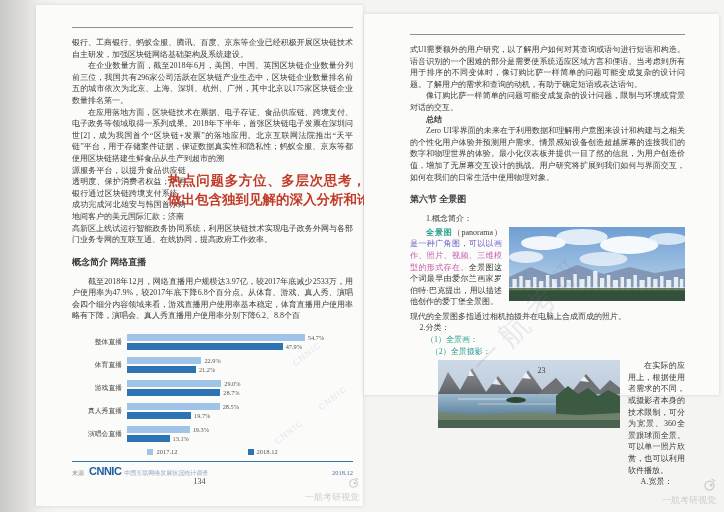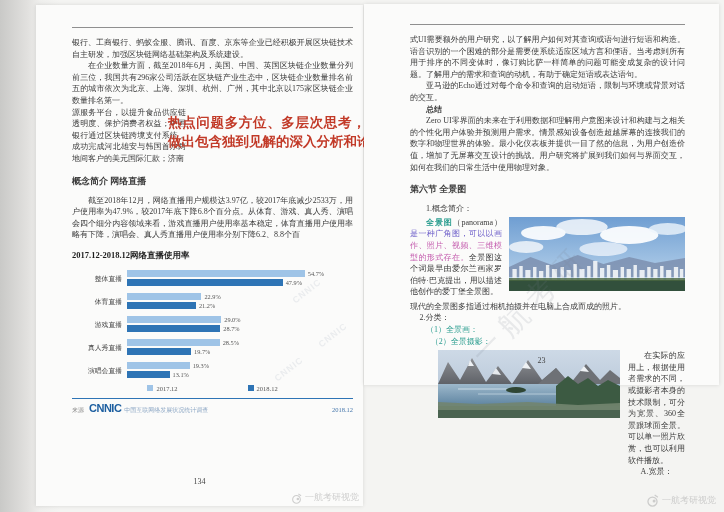--- a/index.html
+++ b/index.html
@@ -1,21 +1,21 @@
 <!DOCTYPE html>
 <html><head>
 <meta charset="utf-8">
 <style>
   html,body{margin:0;padding:0;background:#dcdcda;}
   #screen{position:relative;width:724px;height:512px;overflow:hidden;
     background:linear-gradient(to right,#c9c9c7 0px,#e2e1df 28px,#efefed 40px,#f4f4f2 60px);
     font-family:"Liberation Serif","DejaVu Serif",serif;color:#3a3a3a;}
   .page{position:absolute;background:#fbfbfa;box-shadow:0 0 4px rgba(0,0,0,0.12);}
   #page-left{left:36px;top:5px;width:327px;height:501px;padding:0;}
-  #page-right{left:364px;top:4px;width:355px;height:381px;}
+  #page-right{left:364px;top:14px;width:355px;height:381px;}
   .pl-inner{position:absolute;left:36px;right:10px;top:22px;}
   .pr-inner{position:absolute;left:46px;right:34px;top:20px;}
   .header-rule{border-top:1.2px solid #8f8f8f;margin-bottom:9px;}
   p,.para{font-size:8px;line-height:11.6px;margin:0;text-align:justify;}
   .indent{text-indent:2em;}
   .row3{display:flex;position:relative;}
   .narrow{width:114px;}
   .callout{position:absolute;left:96px;top:6px;width:226px;font-size:13.5px;line-height:19px;
     font-weight:bold;color:#c23a28;text-align:justify;}
   .chap-heading{font-size:9px;font-weight:bold;text-align:left;margin:10px 0 7px 0;}
@@ -47,45 +47,46 @@
   .img-frame{flex:1;overflow:hidden;}
   .img-frame svg{display:block;width:100%;height:100%;}
   .seg{}
   .lake-row{display:flex;gap:8px;margin:3px 0 3px 0;padding-left:28px;}
   .lake-frame{width:182px;height:68px;flex:none;overflow:hidden;}
   .lake-col{flex:1;}
   .sub-center{text-align:center;text-indent:0;}
   .diag-wm{position:absolute;font-size:30px;color:rgba(120,130,145,0.14);letter-spacing:8px;
     transform:rotate(-46deg);white-space:nowrap;pointer-events:none;}
   .weibo-wm{position:absolute;display:flex;align-items:flex-end;gap:3px;color:#bfbfbf;
-    font-size:9px;filter:blur(0.7px);opacity:0.75;font-family:"Liberation Sans",sans-serif;}
+    font-size:9px;filter:blur(0.7px);opacity:0.75;font-family:"Liberation Sans",sans-serif;flex-direction:column;}
   .weibo-wm svg{flex:none;}
 </style>
 </head>
 <body>
 
 <div id="screen">
 
   <div class="page" id="page-left">
     <div class="pl-inner">
       <div class="header-rule"></div>
 
       <p class="para">银行、工商银行、蚂蚁金服、腾讯、百度、京东等企业已经积极开展区块链技术自主研发，加强区块链网络基础架构及系统建设。</p>
       <p class="para indent">在企业数量方面，截至2018年6月，美国、中国、英国区块链企业数量分列前三位，我国共有296家公司活跃在区块链产业生态中，区块链企业数量排名前五的城市依次为北京、上海、深圳、杭州、广州，其中北京以175家区块链企业数量排名第一。</p>
+      <p class="para indent">在应用落地方面，区块链技术在票据、电子存证、食品供应链、跨境支付、电子政务等领域取得一系列成果。2018年下半年，首张区块链电子发票在深圳问世[2]，成为我国首个“区块链+发票”的落地应用。北京互联网法院推出“天平链”平台，用于存储案件证据，保证数据真实性和隐私性；蚂蚁金服、京东等都使用区块链搭建生鲜食品从生产到超市的溯</p>
 
       <div class="row3">
         <p class="para narrow">源服务平台，以提升食品供应链透明度、保护消费者权益；中国银行通过区块链跨境支付系统，成功完成河北雄安与韩国首尔两地间客户的美元国际汇款；济南</p>
         <div class="callout">热点问题多方位、多层次思考，并能做出包含独到见解的深入分析和论述</div>
       </div>
+      <p class="para">高新区上线试运行智能政务协同系统，利用区块链技术实现电子政务外网与各部门业务专网的互联互通、在线协同，提高政府工作效率。</p>
 
       <div class="chap-heading">概念简介 网络直播</div>
       <p class="para indent">截至2018年12月，网络直播用户规模达3.97亿，较2017年底减少2533万，用户使用率为47.9%，较2017年底下降6.8个百分点。从体育、游戏、真人秀、演唱会四个细分内容领域来看，游戏直播用户使用率基本稳定，体育直播用户使用率略有下降，演唱会、真人秀直播用户使用率分别下降6.2、8.8个百</p>
 
       <div class="chart">
-        <div class="chart-title">2017.12-2018.12网络直播使用率</div>
         <div class="chart-box">
           <span class="cn-wm" style="right:30px;top:18px;">CNNIC</span>
           <span class="cn-wm" style="right:4px;top:62px;">CNNIC</span>
           <span class="cn-wm" style="right:48px;top:96px;">CNNIC</span>
           <div id="chart-rows">
               <div class="crow">
                 <div class="clabel">整体直播</div>
                 <div class="cbars">
                   <div class="cline">
                     <div class="cbar" style="width: 177.775px; background: rgb(159, 196, 231);"></div>
@@ -180,21 +181,21 @@
       </svg>
       <span>一航考研视觉</span>
     </div>
   </div>
 
   <div class="page" id="page-right">
     <div class="pr-inner">
       <div class="header-rule"></div>
 
       <p class="para">式UI需要额外的用户研究，以了解用户如何对其查询或语句进行短语和构造。语音识别的一个困难的部分是需要使系统适应区域方言和俚语。当考虑到所有用于排序的不同变体时，像订购比萨一样简单的问题可能变成复杂的设计问题。了解用户的需求和查询的动机，有助于确定短语或表达语句。</p>
-      <p class="para indent">亚马逊的Echo通过对每个命令和查询的启动短语，限制与环境或背景对话的交互。</p>
+      <p class="para indent">像订购比萨一样简单的问题可能变成复杂的设计问题，限制与环境或背景对话的交互。</p>
       <p class="para indent" style="font-weight:bold;">总结</p>
       <p class="para indent">Zero UI零界面的未来在于利用数据和理解用户意图来设计和构建与之相关的个性化用户体验并预测用户需求。情景感知设备创造超越屏幕的连接我们的数字和物理世界的体验。最小化仪表板并提供一目了然的信息，为用户创造价值，增加了无屏幕交互设计的挑战。用户研究将扩展到我们如何与界面交互，如何在我们的日常生活中使用物理对象。</p>
 
       <div class="chap-heading">第六节 全景图</div>
 
       <p class="para indent sec-label">1.概念简介：</p>
 
       <div class="two-col">
         <p class="para col-text indent"><span class="seg" style="color: rgb(42, 157, 143); font-weight: bold;">全景图</span><span class="seg" style="color: rgb(58, 58, 58);">（panorama）</span><span class="seg" style="color: rgb(106, 91, 200);">是一种广角图，可以以画</span><span class="seg" style="color: rgb(196, 92, 174);">作、照片、视频、三维模型的形式存在。</span><span class="seg" style="color: rgb(58, 58, 58);">全景图这个词最早由爱尔兰画家罗伯特·巴克提出，用以描述他创作的爱丁堡全景图。</span></p>
         <div class="img-frame" style="height:74px;">

